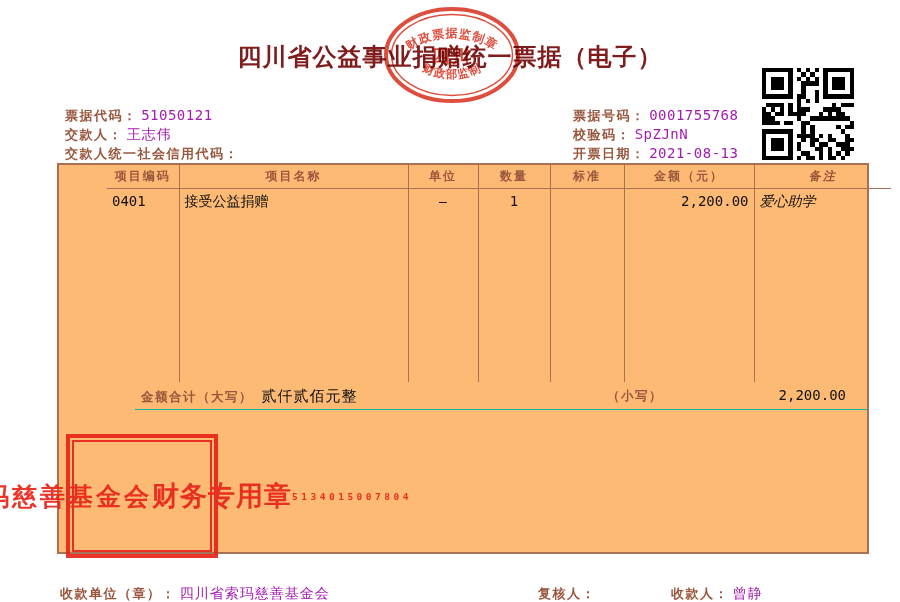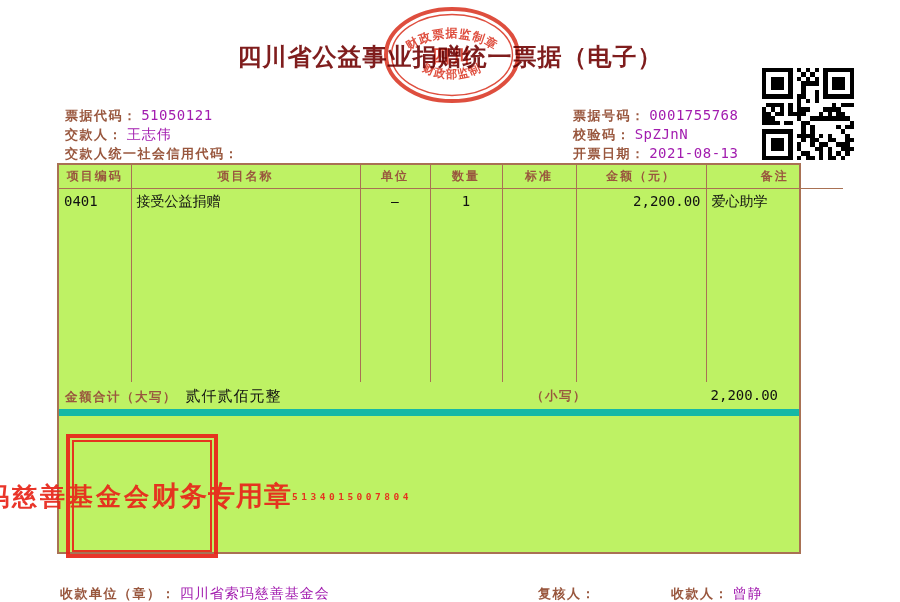--- a/index.html
+++ b/index.html
@@ -14,36 +14,36 @@
   
   .hinfo{position:absolute;font-size:13px;line-height:19px;white-space:nowrap;}
   .hinfo.left{left:65px;top:106px;}
   .hinfo.right{left:573px;top:106px;}
   .lab{font-family:"DejaVu Serif",serif;font-weight:bold;color:#99573e;letter-spacing:1.5px;}
   .val{font-family:"DejaVu Sans Mono",monospace;color:#a21caf;font-size:14px;letter-spacing:.5px;}
   .val.cn{font-family:"Liberation Sans",sans-serif;letter-spacing:1px;}
   
   .qr{position:absolute;left:762px;top:68px;width:92px;height:92px;}
   
-  .twrap{position:absolute;left:57px;top:163px;width:744px;height:391px;
-         border:2px solid #a97154;box-sizing:border-box;background:#bef264;}
+  .twrap{position:absolute;left:57px;top:163px;width:812px;height:391px;
+         border:2px solid #a97154;box-sizing:border-box;background:#fdba74;padding-left:48px;}
   table.grid{border-collapse:collapse;table-layout:fixed;width:784px;}
   table.grid th{height:23px;border-bottom:1px solid #a97154;border-right:1px solid #a97154;
         font-family:"DejaVu Serif",serif;font-size:12px;font-weight:bold;color:#99573e;
         letter-spacing:2px;text-align:center;padding:0;}
   table.grid td{height:189px;vertical-align:top;border-right:1px solid #a97154;
         font-size:14px;color:#111;padding:4px 0 0 0;}
-  table.grid th:last-child,table.grid td:last-child{border-right:none;}
+  table.grid th:last-child,table.grid td:last-child{border-right:none;font-style:italic;}
   .c-mono{font-family:"DejaVu Sans Mono",monospace;}
   .c-left{padding-left:5px !important;text-align:left;}
   .c-center{text-align:center;}
   .c-right{text-align:right;padding-right:5px !important;}
   
-  .sumrow{position:relative;height:27px;border-bottom:7px solid #14b8a6;
-          line-height:27px;white-space:nowrap;}
+  .sumrow{position:relative;height:27px;border-bottom:1px solid #14b8a6;
+          line-height:27px;white-space:nowrap;margin-left:28px;}
   .sumrow .lab{font-size:12.5px;margin-left:6px;}
   .sumrow .daxie{font-size:15px;color:#111;letter-spacing:1px;margin-left:4px;}
   .sumrow .xiaoxie{position:absolute;left:466px;top:0;}
   .sumrow .amount{position:absolute;right:21px;top:0;font-family:"DejaVu Sans Mono",monospace;
           font-size:14px;color:#111;}
   
   .stamp{position:absolute;left:66px;top:434px;width:152px;height:124px;box-sizing:border-box;
          border:4px solid #e8261a;padding:2px;opacity:.93;z-index:3;}
   .stamp-inner{width:100%;height:100%;box-sizing:border-box;border:2px solid #e8261a;
          display:flex;flex-direction:row;justify-content:center;align-items:center;}

